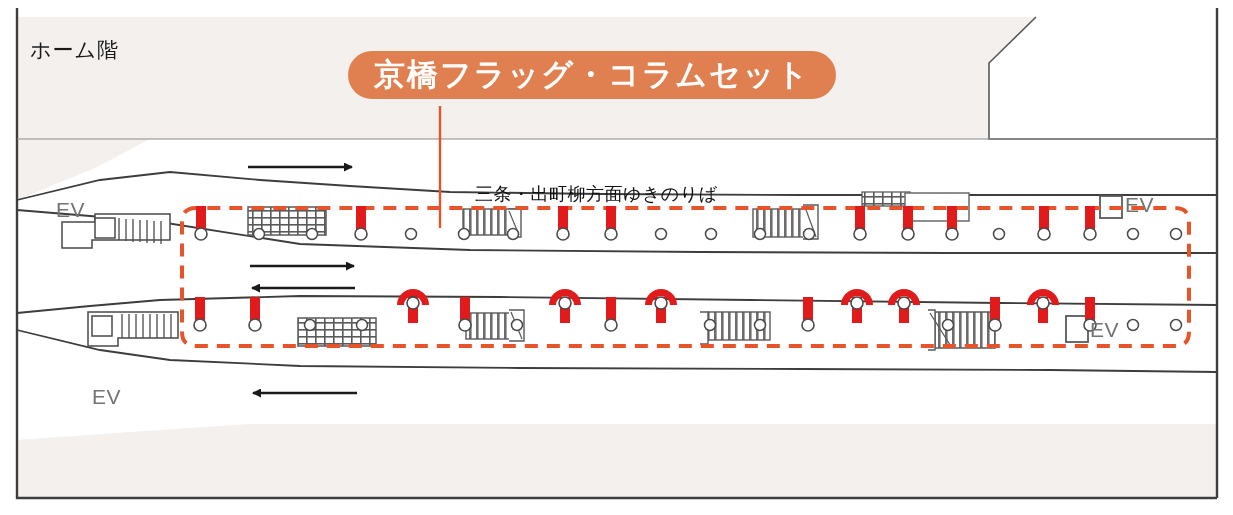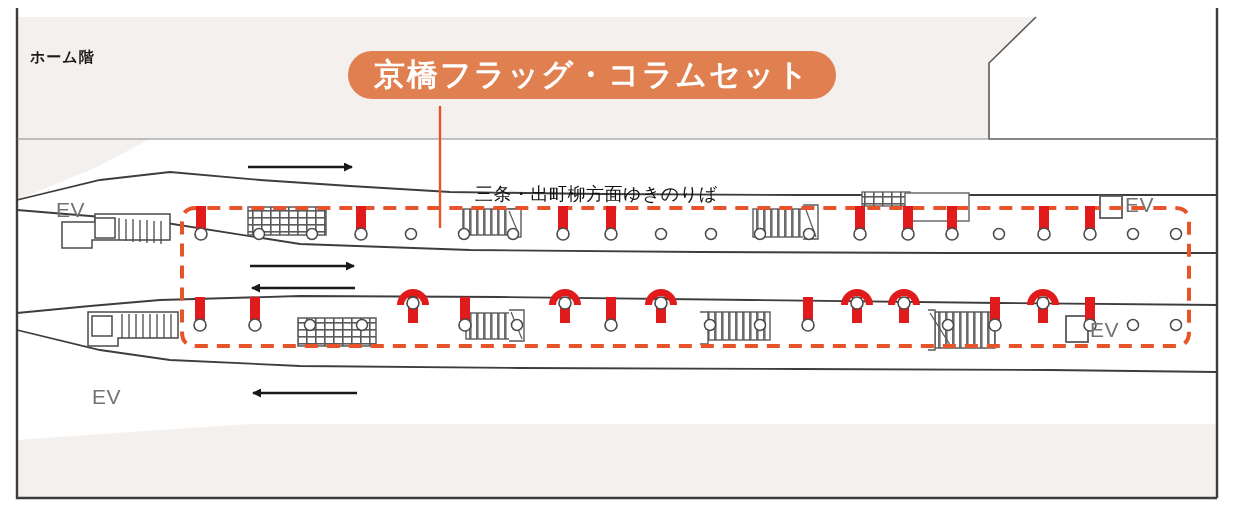--- a/index.html
+++ b/index.html
@@ -26,25 +26,25 @@
     height: 515px;
     display: block;
   }
   .ov {
     position: absolute;
     white-space: nowrap;
   }
   
   #floor-label {
     left: 30px;
-    top: 48px;
-    font-size: 15px;
+    top: 36px;
+    font-size: 21px;
     color: #1a1a1a;
     letter-spacing: 1px;
-    font-weight: 700;
+    font-weight: 400;
   }
   
   #banner {
     left: 348px;
     top: 51px;
     height: 48px;
     padding: 0 26px;
     border-radius: 28px;
     background: #e08050;
     color: #ffffff;

